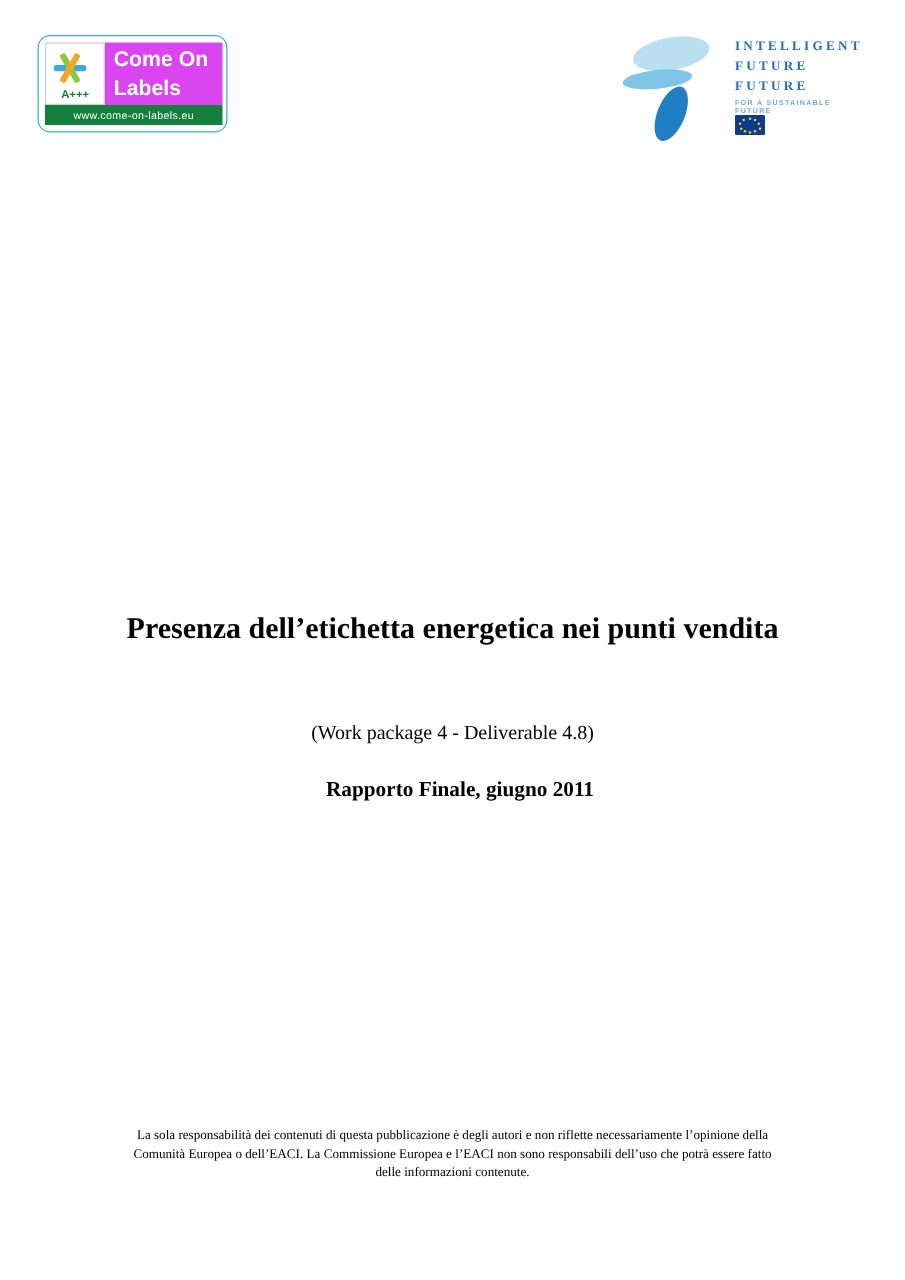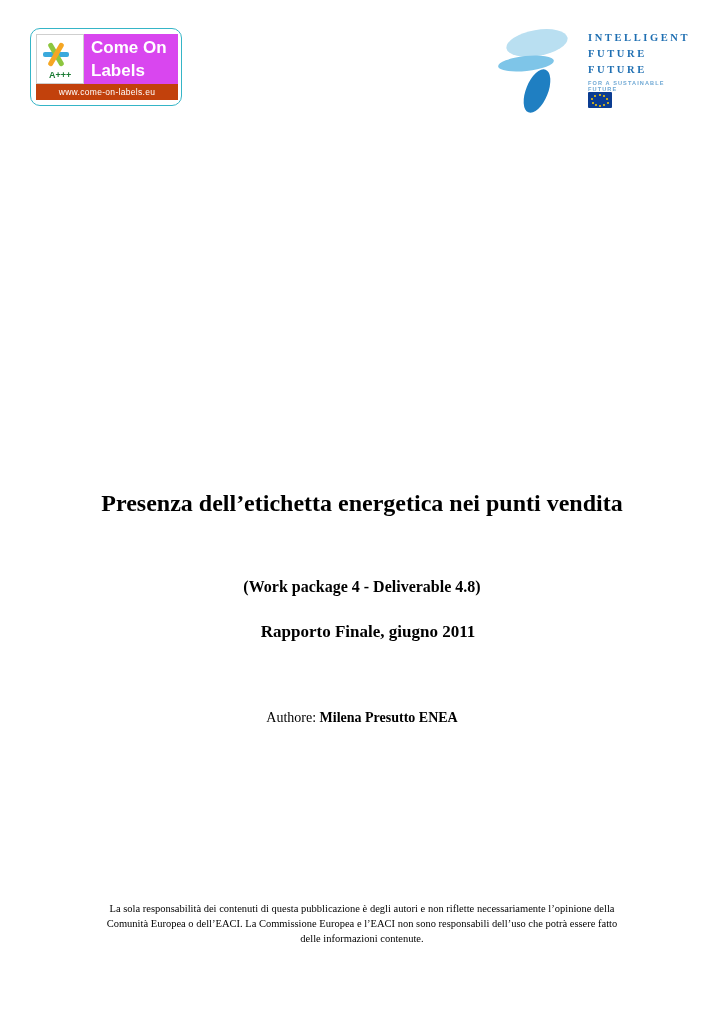--- a/index.html
+++ b/index.html
@@ -98,21 +98,21 @@
     line-height: 23px;
     padding: 2px 0 0 7px;
     box-sizing: border-box;
   }
   .col-logo-url {
     position: absolute;
     left: 5px;
     bottom: 5px;
     width: 142px;
     height: 16px;
-    background: #c2410c;
+    background: #15803d;
     color: #ffffff;
     font-family: "Liberation Sans", sans-serif;
     font-size: 8.5px;
     letter-spacing: 0.3px;
     text-align: center;
     line-height: 16px;
   }
 
   
   .iee-logo {
@@ -234,21 +234,21 @@
     font-weight: bold;
     line-height: 34px;
   }
   .wp-line {
     position: absolute;
     top: 578px;
     left: 60px;
     right: 60px;
     text-align: center;
     font-size: 16px;
-    font-weight: bold;
+    font-weight: normal;
   }
   .date-line {
     position: absolute;
     top: 622px;
     left: 72px;
     right: 60px;
     text-align: center;
     font-size: 17px;
     font-weight: bold;
   }
@@ -326,20 +326,16 @@
     </div>
   </div>
 
 
   <div class="report-title">Presenza dell’etichetta energetica nei punti vendita</div>
 
   <div class="wp-line">(Work package 4 - Deliverable 4.8)</div>
 
   <div class="date-line">Rapporto Finale, giugno 2011</div>
 
-  <div class="author-line">
-    <span>Authore:</span>
-    <b>Milena Presutto ENEA</b>
-  </div>
 
   <div class="disclaimer">La sola responsabilità dei contenuti di questa pubblicazione è degli autori e non riflette necessariamente l’opinione della Comunità Europea o dell’EACI. La Commissione Europea e l’EACI non sono responsabili dell’uso che potrà essere fatto delle informazioni contenute.</div>
 
 </div>
 
 </body></html>

